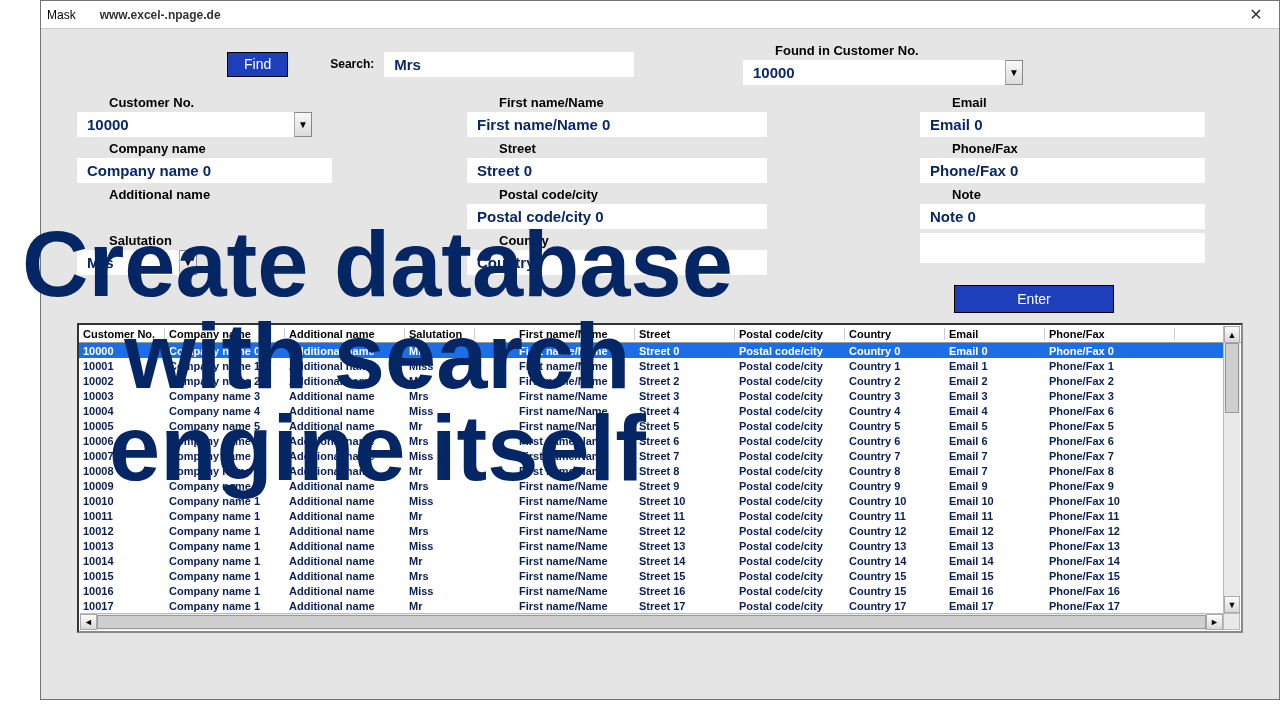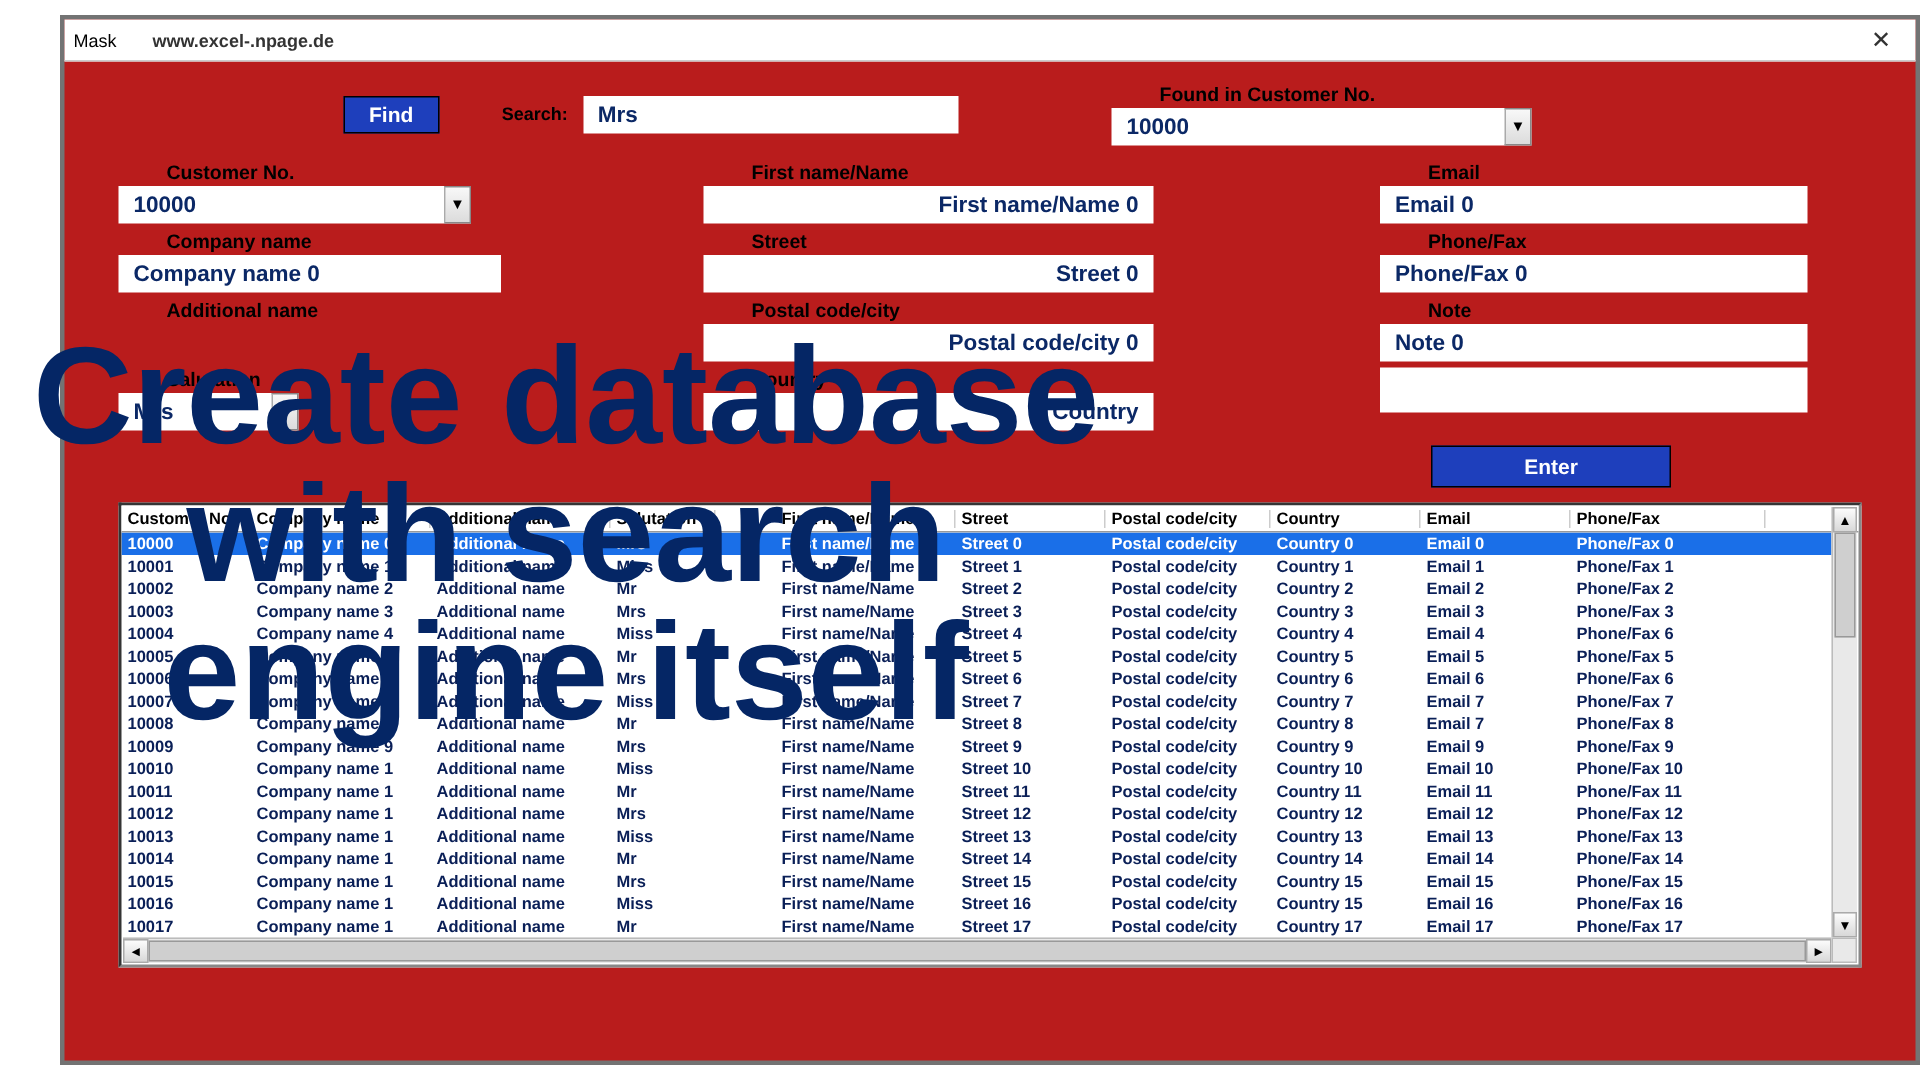--- a/index.html
+++ b/index.html
@@ -10,23 +10,23 @@
     background: #fff;
     font-family: "Segoe UI", Tahoma, sans-serif;
     font-size: 12px;
     overflow: hidden;
     position: relative;
   }
   .window {
     width: 1240px;
     height: 700px;
     margin-left: 40px;
-    margin-top: 10px;
-    border: 3px solid #737373;
-    background: #b91c1c;
+    margin-top: 0;
+    border: 1px solid #737373;
+    background: #e5e5e5;
     position: relative;
   }
   .titlebar {
     height: 28px;
     background: #fff;
     border-bottom: 1px solid #ccc;
     display: flex;
     align-items: center;
     font-size: 12px;
     color: #000;
@@ -50,21 +50,21 @@
   
   .topbar {
     display: flex; align-items: center; gap: 10px;
     height: 42px; margin-bottom: 10px;
   }
   .spacer { flex: 0 0 140px; }
   .btn-blue {
     background: #1e3fbc;
     border: 1px solid #000;
     color: #fff;
-    font-weight: 700;
+    font-weight: 400;
     font-size: 14px;
     padding: 2px 16px;
     height: 25px;
     display: inline-flex; align-items: center; justify-content: center;
     cursor: pointer;
   }
   .lbl { font-weight: 700; color: #000; padding-left: 32px; }
   .searchlbl { font-size: 12px; }
   .txt {
     background: #fff;
@@ -100,21 +100,21 @@
     display: grid;
     grid-template-columns: 260px 1fr 1fr;
     column-gap: 130px;
     row-gap: 4px;
   }
   .field { display: flex; flex-direction: column; }
   .field > .lbl { font-size: 13px; margin-bottom: 2px; }
   .field .txt { width: 100%; }
   .field-narrow .combo { width: 235px; }
   .field-wide  .combo,
-  .field-wide  .txt { width: 300px; text-align: right; }
+  .field-wide  .txt { width: 300px; }
   .field-very  .txt { width: 285px; }
 
   .field.note2 .txt { height: 30px; }
 
   .enterwrap {
     grid-column: 3;
     display: flex; justify-content: flex-start; margin-top: 6px;
     padding-left: 34px;
   }
   .btn-enter { width: 160px; height: 28px; }

